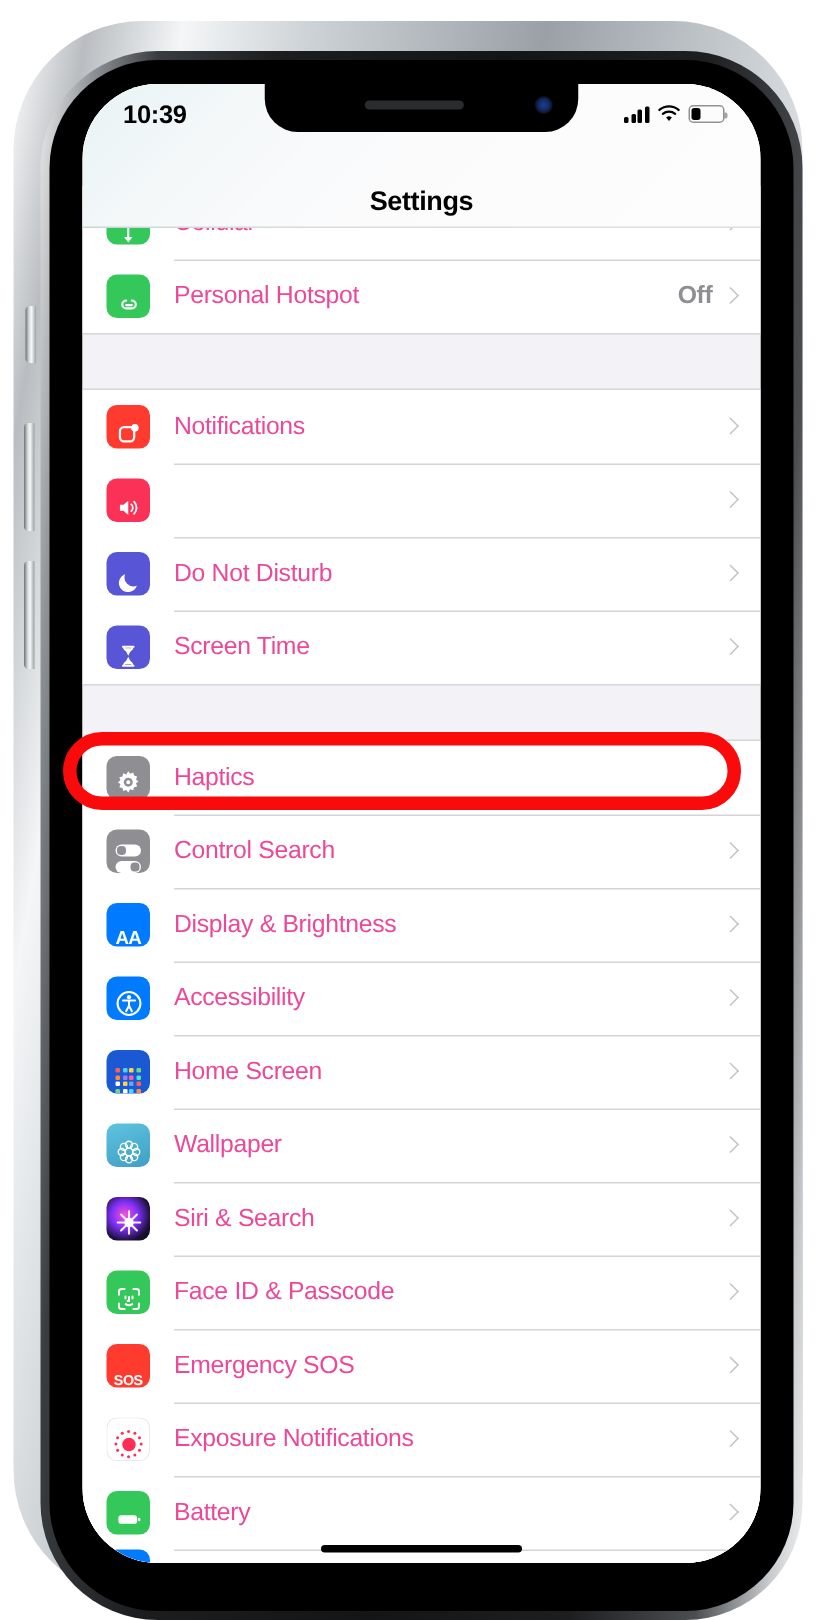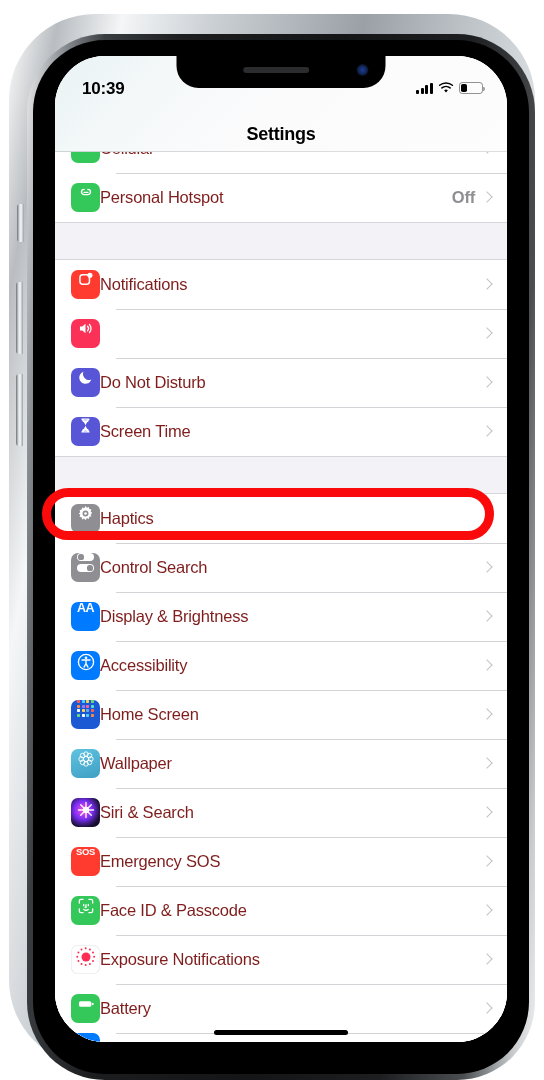--- a/index.html
+++ b/index.html
@@ -63,21 +63,21 @@
     width: 66px; height: 6px; border-radius: 3px; background: #2a2c2e;
   }
   .notch-cam {
     position: absolute; right: 17px; top: 8px;
     width: 12px; height: 12px; border-radius: 50%;
     background: radial-gradient(circle at 50% 50%, #1c3f93 0%, #12275c 45%, #08090d 75%);
   }
 
   
   .statusbar {
-    position: absolute; top: 12px; left: 0; width: 100%; height: 44px;
+    position: absolute; top: 0; left: 0; width: 100%; height: 44px;
     z-index: 20;
   }
   .sb-time {
     position: absolute; left: 27px; top: 11px;
     font-size: 17px; font-weight: bold; color: #000; letter-spacing: -0.2px;
   }
   .sb-right { position: absolute; right: 24px; top: 14px; display: flex; align-items: center; gap: 5px; }
   .bars { display: flex; align-items: flex-end; gap: 1.7px; height: 11px; }
   .bars i { display: block; width: 3px; background: #000; border-radius: 1px; }
   .bars i:nth-child(1){height:4px}
@@ -122,24 +122,24 @@
     position: relative; display: flex; align-items: center;
     height: 49px; padding-left: 16px; background: #fff;
   }
   .row + .row::before {
     content: ""; position: absolute; left: 61px; right: 0; top: 0;
     height: 0.5px; background: #d3d3d8;
   }
   .row-ico {
     flex: 0 0 29px; width: 29px; height: 29px; border-radius: 7px;
     position: relative; overflow: hidden;
-    display: flex; align-items: flex-start; justify-content: center;
+    display: flex; align-items: flex-end; justify-content: center;
   }
   .row-label {
-    font-size: 16.5px; color: #7f1d1d; letter-spacing: -0.2px;
+    margin-left: 16px; font-size: 16.5px; color: #ec4899; letter-spacing: -0.2px;
     white-space: nowrap;
   }
   .row-value {
     margin-left: auto; font-size: 16.5px; color: #8e8e93; letter-spacing: -0.2px; font-weight: bold;
   }
   .chev {
     margin-left: 9px; margin-right: 16px; flex: 0 0 auto;
     width: 8px; height: 13px; position: relative;
   }
   .chev::before {
@@ -382,34 +382,34 @@
                 <g stroke="#ffffff" stroke-width="1.4" stroke-linecap="round" opacity="0.95">
                   <path d="M12 4.5v15M4.5 12h15M6.7 6.7l10.6 10.6M17.3 6.7L6.7 17.3"></path>
                 </g>
                 <circle cx="12" cy="12" r="3.2" fill="#ffffff" opacity="0.95"></circle>
               </svg>
             </div>
             <span class="row-label">Siri &amp; Search</span>
             <span class="chev"></span>
           </div>
           <div class="row">
-            <div class="row-ico ico-sos">
-              <span class="glyph glyph-sm">SOS</span>
-            </div>
-            <span class="row-label">Emergency SOS</span>
-            <span class="chev"></span>
-          </div>
-          <div class="row">
             <div class="row-ico ico-faceid">
               <svg width="20" height="20" viewBox="0 0 24 24" fill="none" stroke="#fff" stroke-width="1.6" stroke-linecap="round">
                 <path d="M4 8.5V6a2 2 0 0 1 2-2h2.5M15.5 4H18a2 2 0 0 1 2 2v2.5M20 15.5V18a2 2 0 0 1-2 2h-2.5M8.5 20H6a2 2 0 0 1-2-2v-2.5"></path>
                 <path d="M9.2 10v1.6M14.8 10v1.6M12 10.4v3.1h-1.1M9.4 16.1c1.6 1.2 3.6 1.2 5.2 0"></path>
               </svg>
             </div>
             <span class="row-label">Face ID &amp; Passcode</span>
+            <span class="chev"></span>
+          </div>
+          <div class="row">
+            <div class="row-ico ico-sos">
+              <span class="glyph glyph-sm">SOS</span>
+            </div>
+            <span class="row-label">Emergency SOS</span>
             <span class="chev"></span>
           </div>
           <div class="row">
             <div class="row-ico ico-exposure">
               <div class="exp-wrap" id="exp-dots">
                 <div class="exp-core"></div>
               <div class="exp-dot" style="transform: translate(-50%, -50%) translate(5.14352e-16px, -8.4px);"></div>
                   <div class="exp-dot" style="transform: translate(-50%, -50%) translate(4.2px, -7.27461px);"></div>
                   <div class="exp-dot" style="transform: translate(-50%, -50%) translate(7.27461px, -4.2px);"></div>
                   <div class="exp-dot" style="transform: translate(-50%, -50%) translate(8.4px, 0px);"></div>

